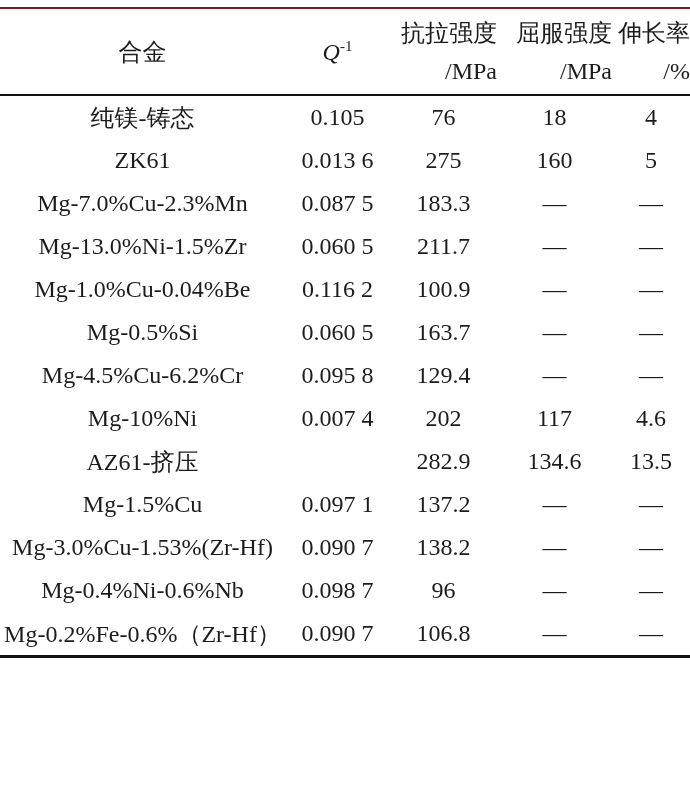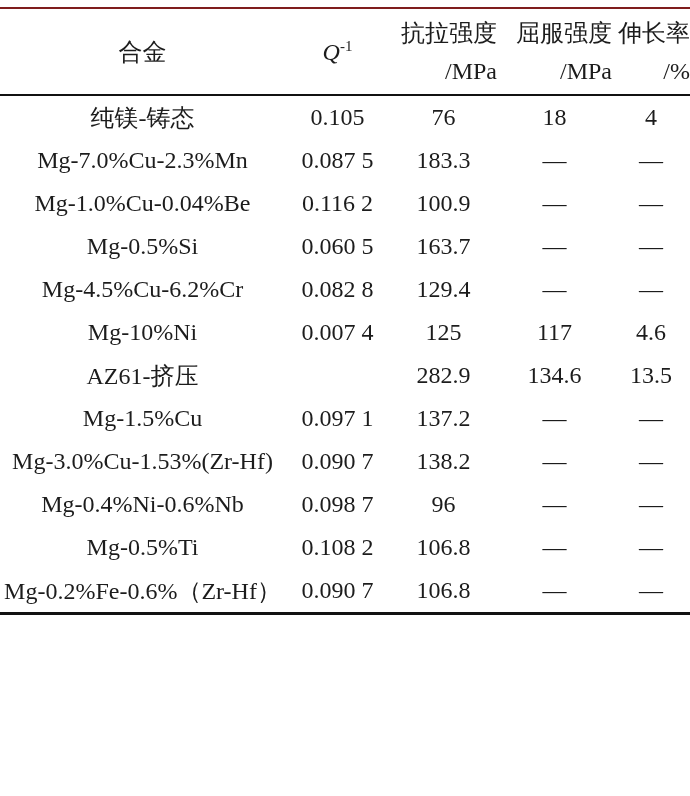--- a/index.html
+++ b/index.html
@@ -95,51 +95,65 @@
     </thead>
     <tbody>
         <tr>
           <td>纯镁-铸态</td>
           <td>0.105</td>
           <td>76</td>
           <td>18</td>
           <td>4</td>
         </tr>
         <tr>
+          <td>ZK61</td>
+          <td>0.013 6</td>
+          <td>275</td>
+          <td>160</td>
+          <td>5</td>
+        </tr>
+        <tr>
           <td>Mg-7.0%Cu-2.3%Mn</td>
           <td>0.087 5</td>
           <td>183.3</td>
+          <td>—</td>
+          <td>—</td>
+        </tr>
+        <tr>
+          <td>Mg-13.0%Ni-1.5%Zr</td>
+          <td>0.060 5</td>
+          <td>211.7</td>
           <td>—</td>
           <td>—</td>
         </tr>
         <tr>
           <td>Mg-1.0%Cu-0.04%Be</td>
           <td>0.116 2</td>
           <td>100.9</td>
           <td>—</td>
           <td>—</td>
         </tr>
         <tr>
           <td>Mg-0.5%Si</td>
           <td>0.060 5</td>
           <td>163.7</td>
           <td>—</td>
           <td>—</td>
         </tr>
         <tr>
           <td>Mg-4.5%Cu-6.2%Cr</td>
-          <td>0.082 8</td>
+          <td>0.095 8</td>
           <td>129.4</td>
           <td>—</td>
           <td>—</td>
         </tr>
         <tr>
           <td>Mg-10%Ni</td>
           <td>0.007 4</td>
-          <td>125</td>
+          <td>202</td>
           <td>117</td>
           <td>4.6</td>
         </tr>
         <tr>
           <td>AZ61-挤压</td>
           <td></td>
           <td>282.9</td>
           <td>134.6</td>
           <td>13.5</td>
         </tr>
@@ -158,27 +172,20 @@
           <td>—</td>
         </tr>
         <tr>
           <td>Mg-0.4%Ni-0.6%Nb</td>
           <td>0.098 7</td>
           <td>96</td>
           <td>—</td>
           <td>—</td>
         </tr>
         <tr>
-          <td>Mg-0.5%Ti</td>
-          <td>0.108 2</td>
-          <td>106.8</td>
-          <td>—</td>
-          <td>—</td>
-        </tr>
-        <tr>
           <td>Mg-0.2%Fe-0.6%（Zr-Hf）</td>
           <td>0.090 7</td>
           <td>106.8</td>
           <td>—</td>
           <td>—</td>
         </tr>
       </tbody>
   </table>
 </div>
 

